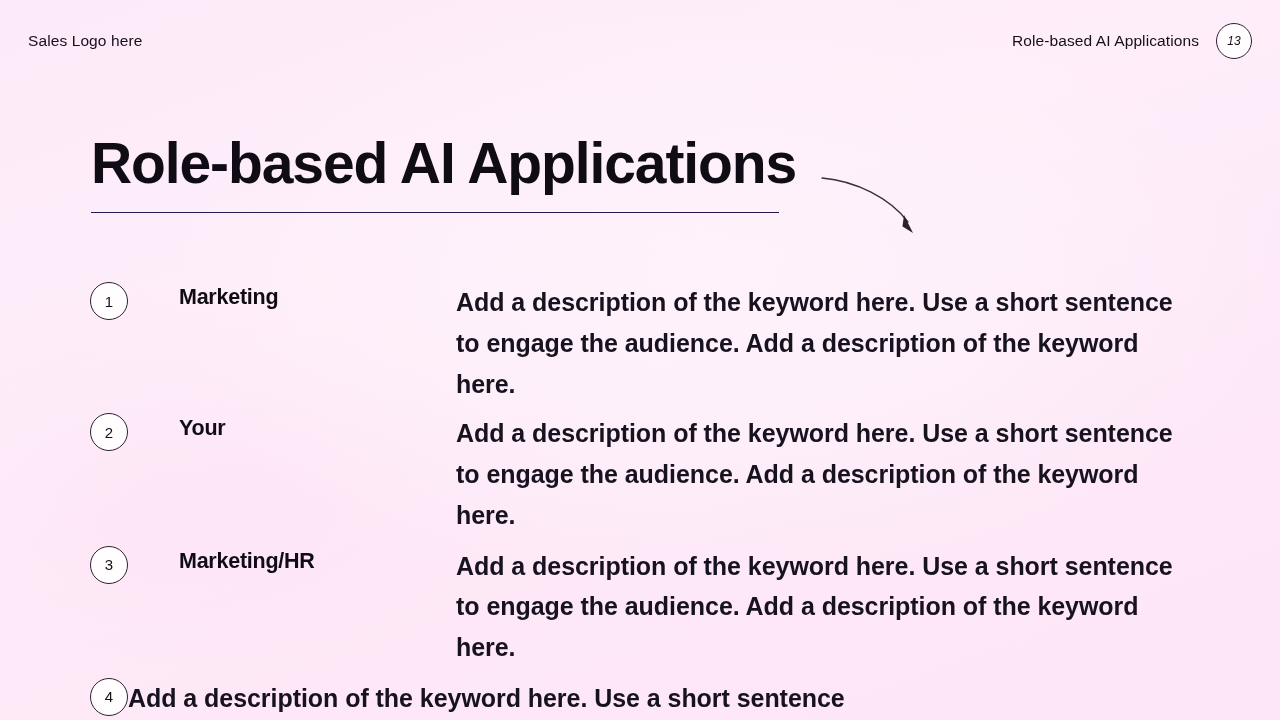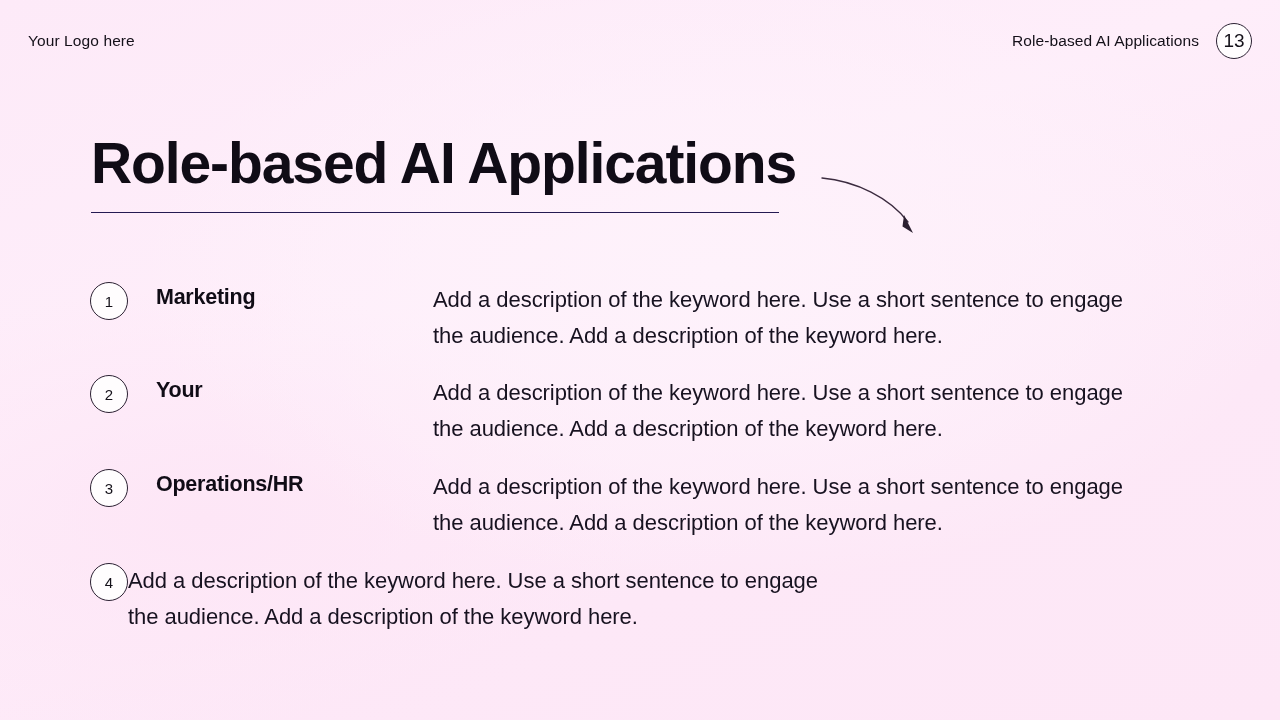--- a/index.html
+++ b/index.html
@@ -61,24 +61,25 @@
   }
   .page-badge {
     width: 36px;
     height: 36px;
     border-radius: 50%;
     border: 1.3px solid #2c2133;
     background: #fffdfe;
     display: flex;
     align-items: center;
     justify-content: center;
-    font-size: 19px;
+    font-size: 12px;
     font-weight: 500;
     color: #141019;
     box-sizing: border-box;
+    font-style: italic;
   }
 
   
   #title-block {
     position: absolute;
     left: 91px;
     top: 134px;
     width: 700px;
   }
   .slide-title {
@@ -132,50 +133,50 @@
     align-items: center;
     justify-content: center;
     font-size: 15px;
     font-weight: 400;
     color: #141019;
     box-sizing: border-box;
   }
   .item-keyword {
     flex: 0 0 auto;
     width: 277px;
-    margin-left: 28px;
+    margin-left: 51px;
     padding-top: 13px;
     font-size: 21.5px;
     font-weight: 700;
     color: #100c16;
     letter-spacing: -0.25px;
     white-space: nowrap;
   }
   .item-desc {
     flex: 1 1 auto;
     max-width: 718px;
     padding-top: 10px;
-    font-size: 22px;
+    font-size: 25px;
     line-height: 1.63;
-    font-weight: 400;
+    font-weight: 700;
     color: #171220;
     letter-spacing: -0.05px;
   }
   
   .item-row.r2 { margin-top: -1px; }
   .item-row.r3 { margin-top: 0px; }
   .item-row.r4 { margin-top: 0px; }
 </style>
 </head>
 <body>
 
 <div id="slide">
 
   <div id="header">
-    <div class="logo-text">Your Logo here</div>
+    <div class="logo-text">Sales Logo here</div>
     <div class="header-right">
       <div class="header-deck-title">Role-based AI Applications</div>
       <div class="page-badge">13</div>
     </div>
   </div>
 
   <div id="title-block">
     <h1 class="slide-title">Role-based AI Applications</h1>
     <div class="title-rule"></div>
   </div>
@@ -194,21 +195,21 @@
     </div>
 
     <div class="item-row r2">
       <div class="item-index">2</div>
       <div class="item-keyword">Your</div>
       <div class="item-desc">Add a description of the keyword here. Use a short sentence to engage the audience. Add a description of the keyword here.</div>
     </div>
 
     <div class="item-row r3">
       <div class="item-index">3</div>
-      <div class="item-keyword">Operations/HR</div>
+      <div class="item-keyword">Marketing/HR</div>
       <div class="item-desc">Add a description of the keyword here. Use a short sentence to engage the audience. Add a description of the keyword here.</div>
     </div>
 
     <div class="item-row r4">
       <div class="item-index">4</div>
       <div class="item-desc">Add a description of the keyword here. Use a short sentence to engage the audience. Add a description of the keyword here.</div>
     </div>
 
   </div>
 

